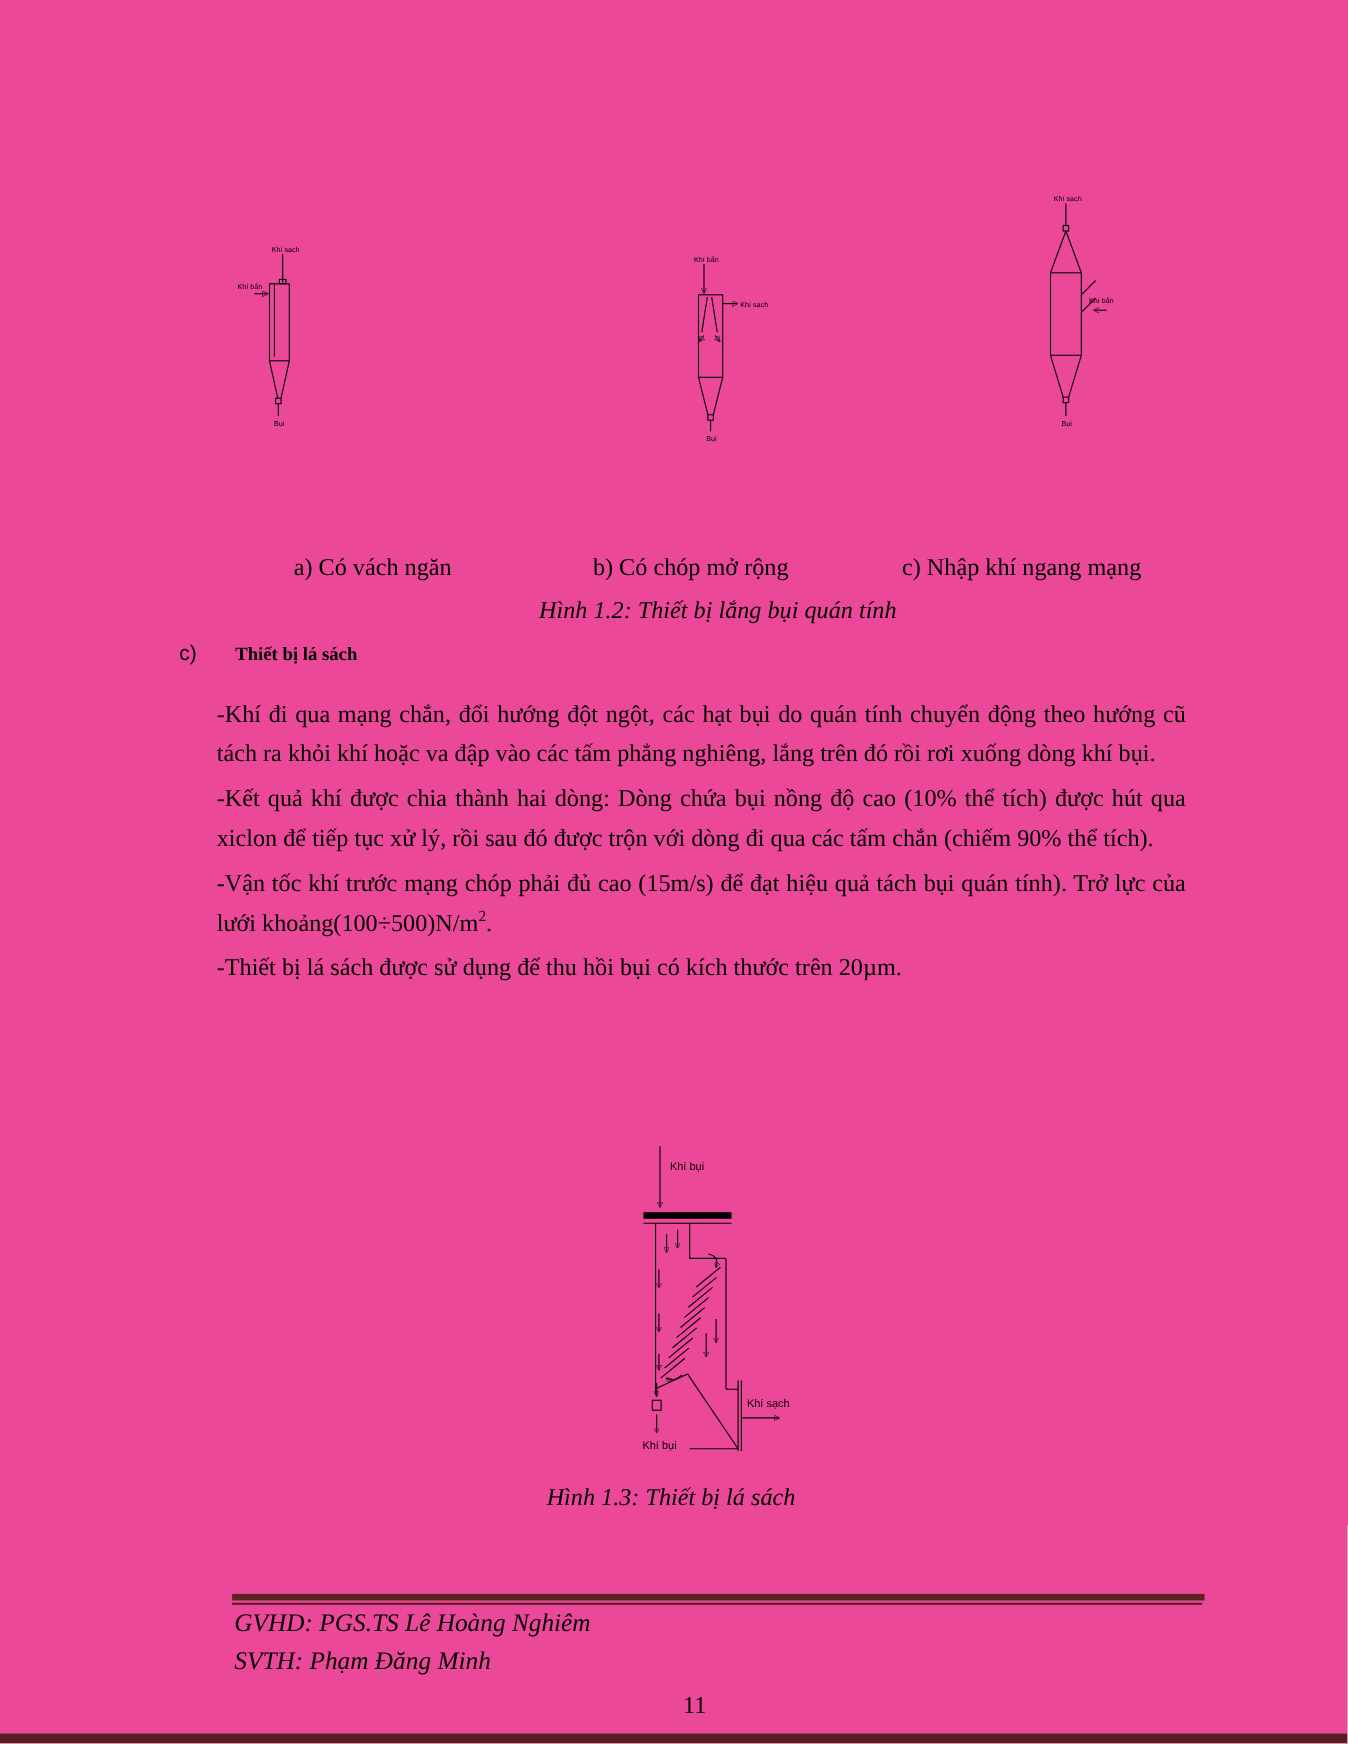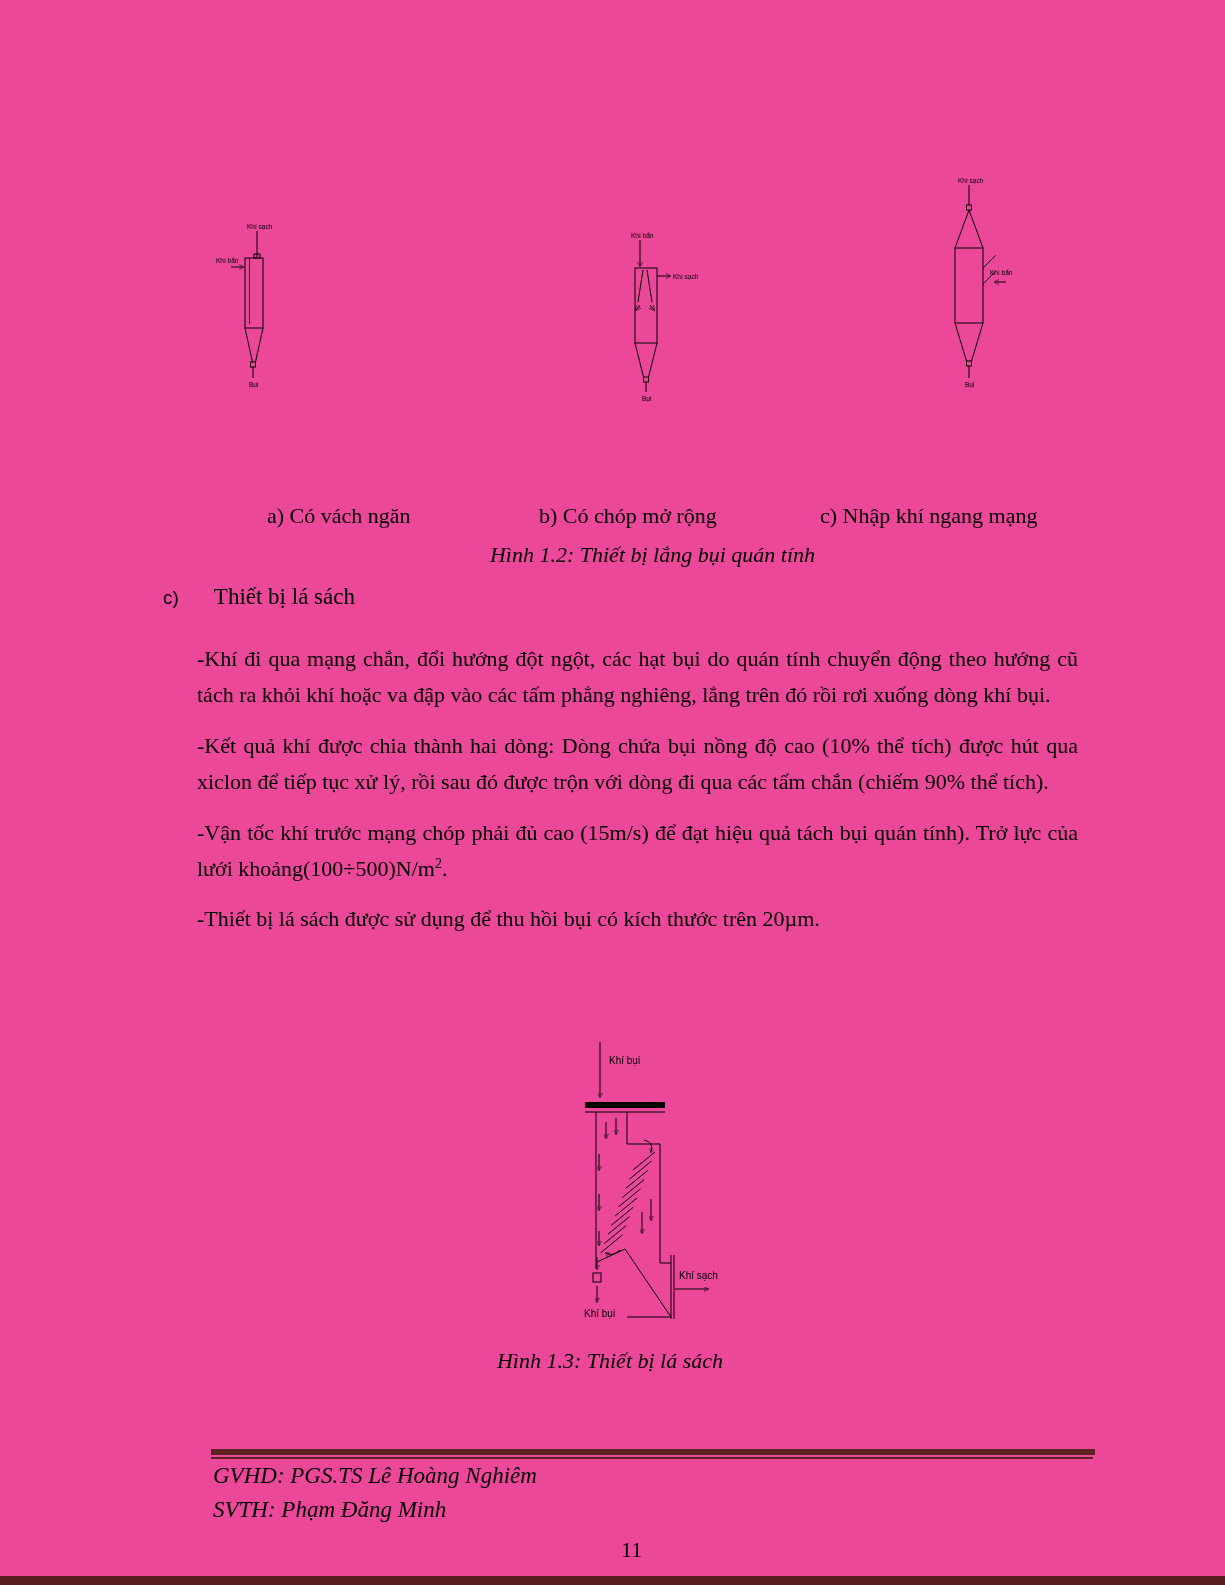--- a/index.html
+++ b/index.html
@@ -15,23 +15,23 @@
   }
   svg.diagram rect.solid{fill:#000;stroke:none;}
   svg.diagram text{stroke:none;fill:#000;font-family:"Liberation Sans",sans-serif;}
   text.dlbl{font-size:6.5px;}
   text.flbl{font-size:10px;}
   svg .slat{stroke-width:3.2;}
   
   .subcap{font-size:22px;white-space:nowrap;}
   .caption{font-style:italic;font-size:22px;text-align:center;}
   .sec-marker{font-family:"Liberation Sans",sans-serif;font-size:19px;}
-  .sec-title{font-weight:normal;font-size:23px;}
+  .sec-title{font-weight:bold;font-size:17px;}
   .bodytext{width:881px;font-size:22px;line-height:36.4px;text-align:justify;}
-  .bodytext p{margin:14px 0 1px 0;}
+  .bodytext p{margin:4px 0 1px 0;}
   .bodytext sup{font-size:14px;line-height:0;}
   
   .rule-thick{background:#5e2223;height:6px;}
   .rule-thin{background:#5e2223;height:2px;}
   .footer-line{font-style:italic;font-size:23px;white-space:nowrap;}
   .pagenum{font-size:22px;margin-top:38px;}
   .bottom-bar{background:#571f1f;}
 </style>
 </head>
 <body>

